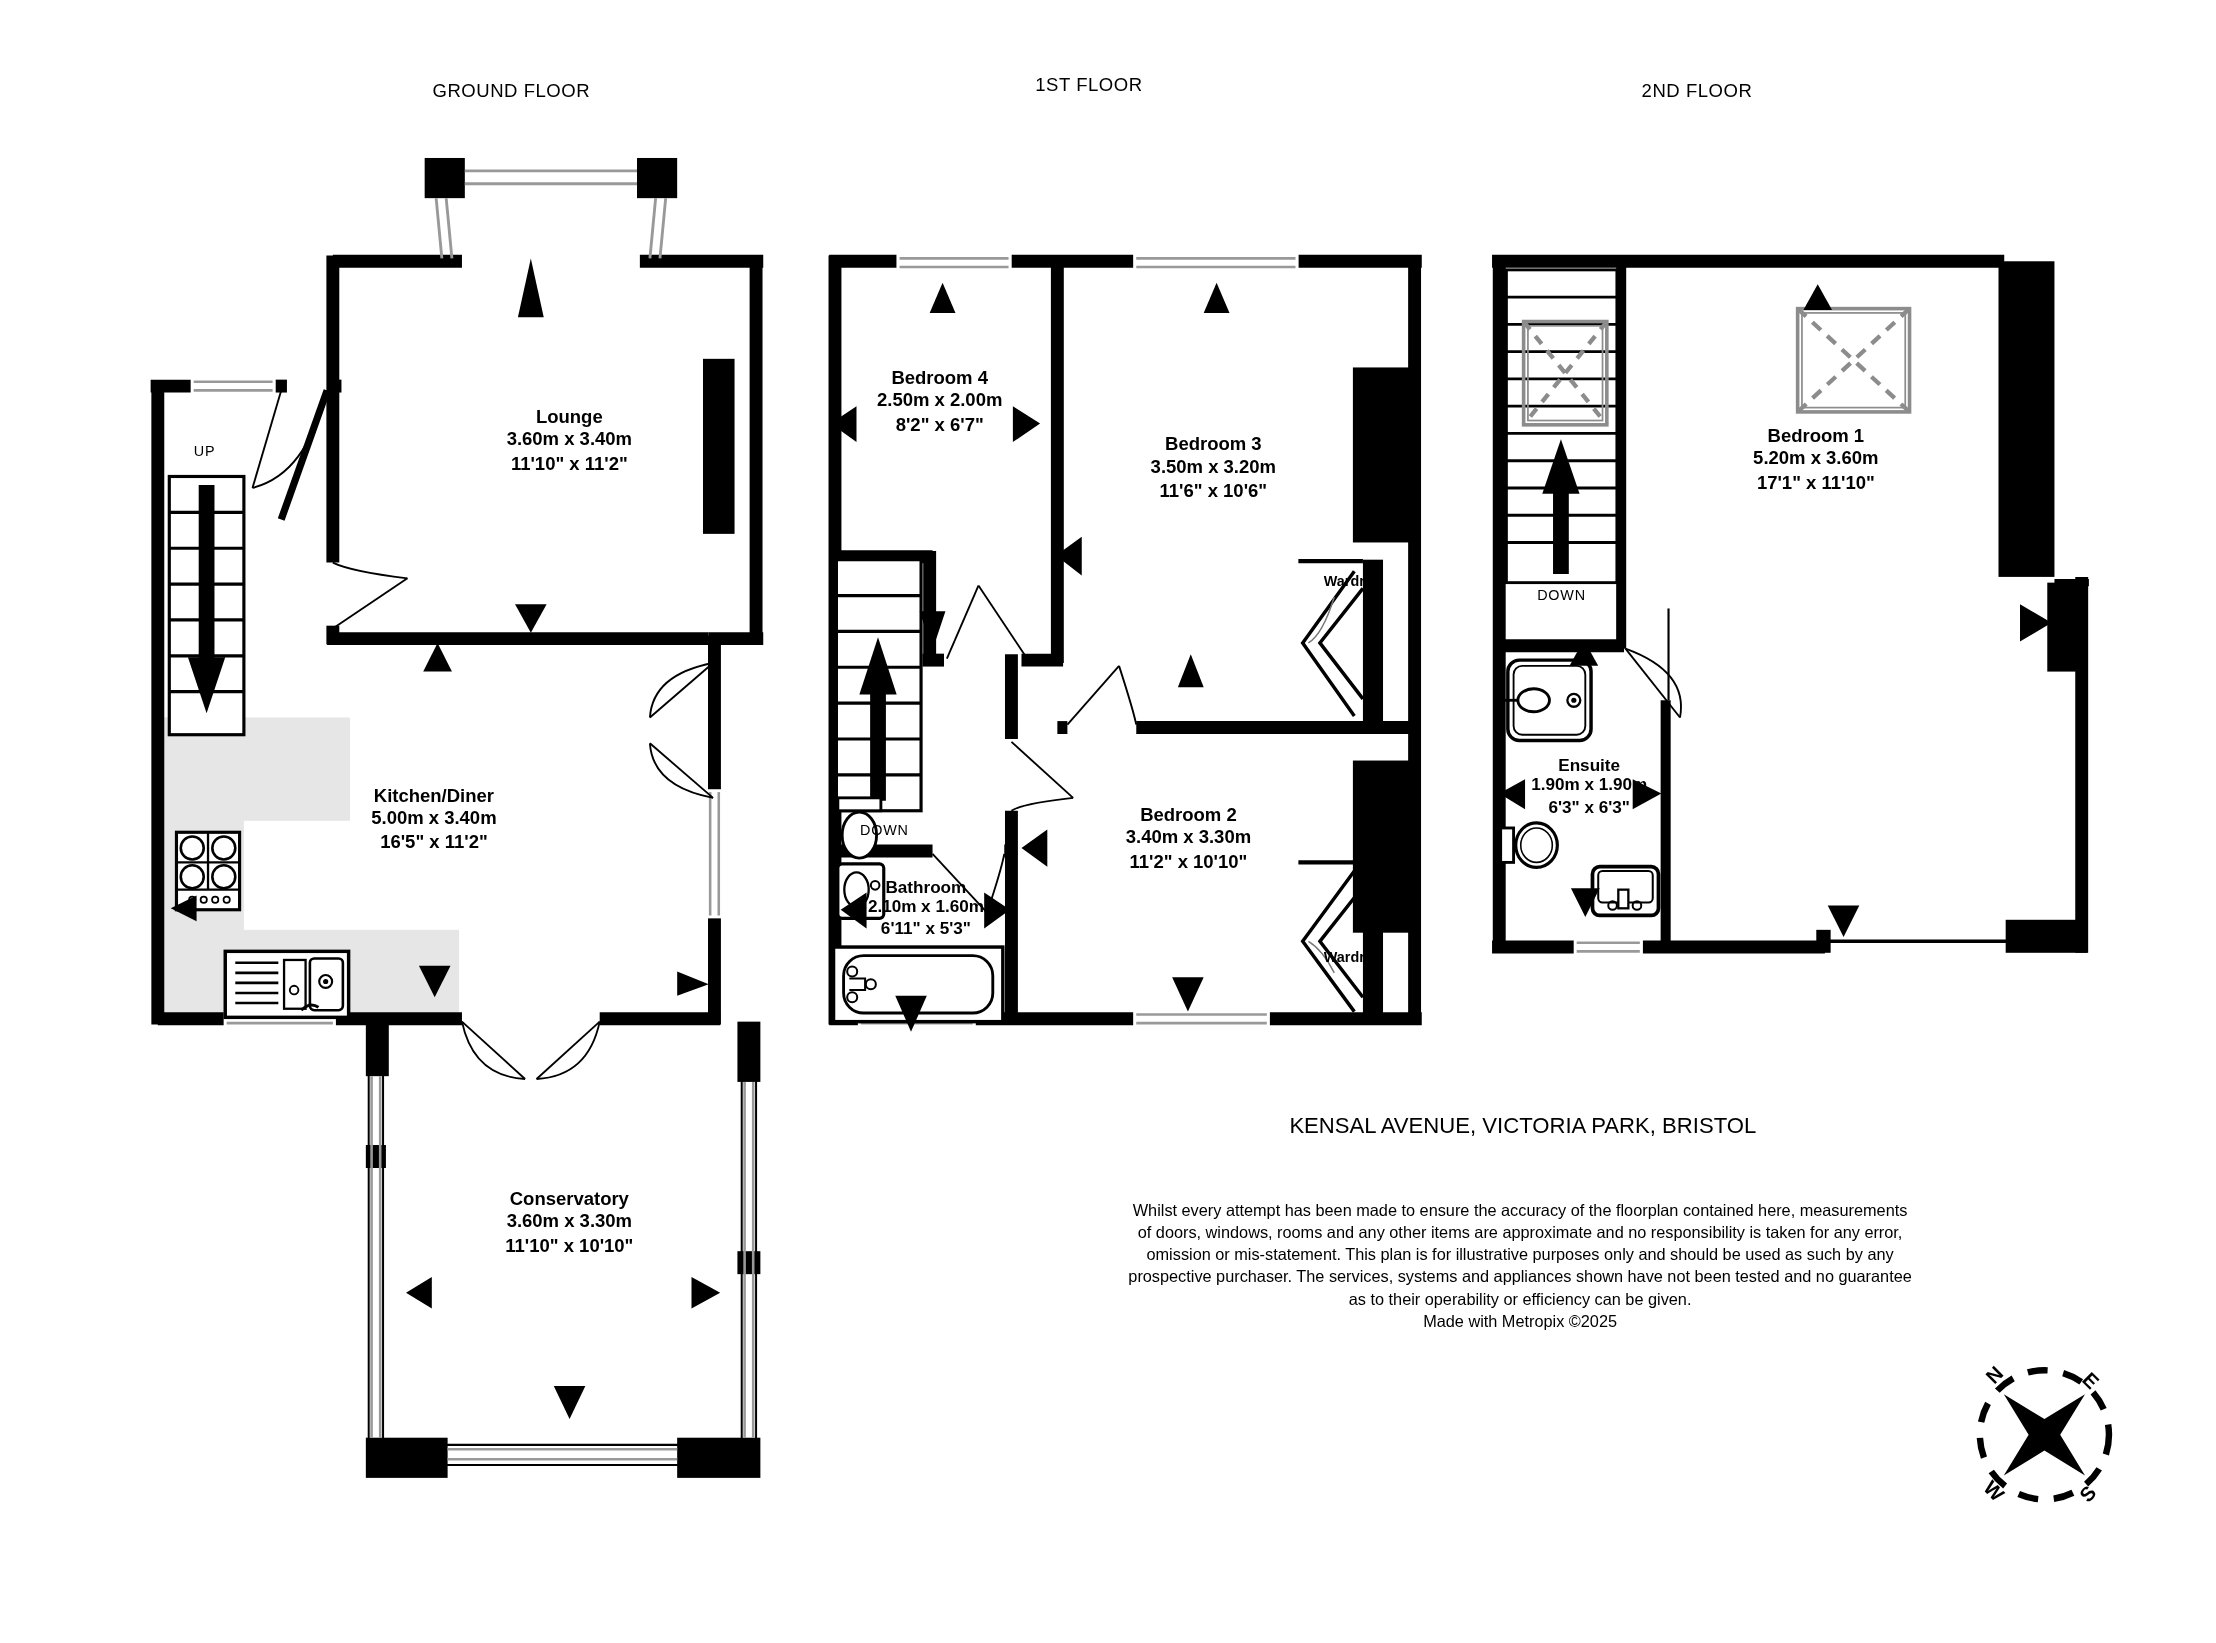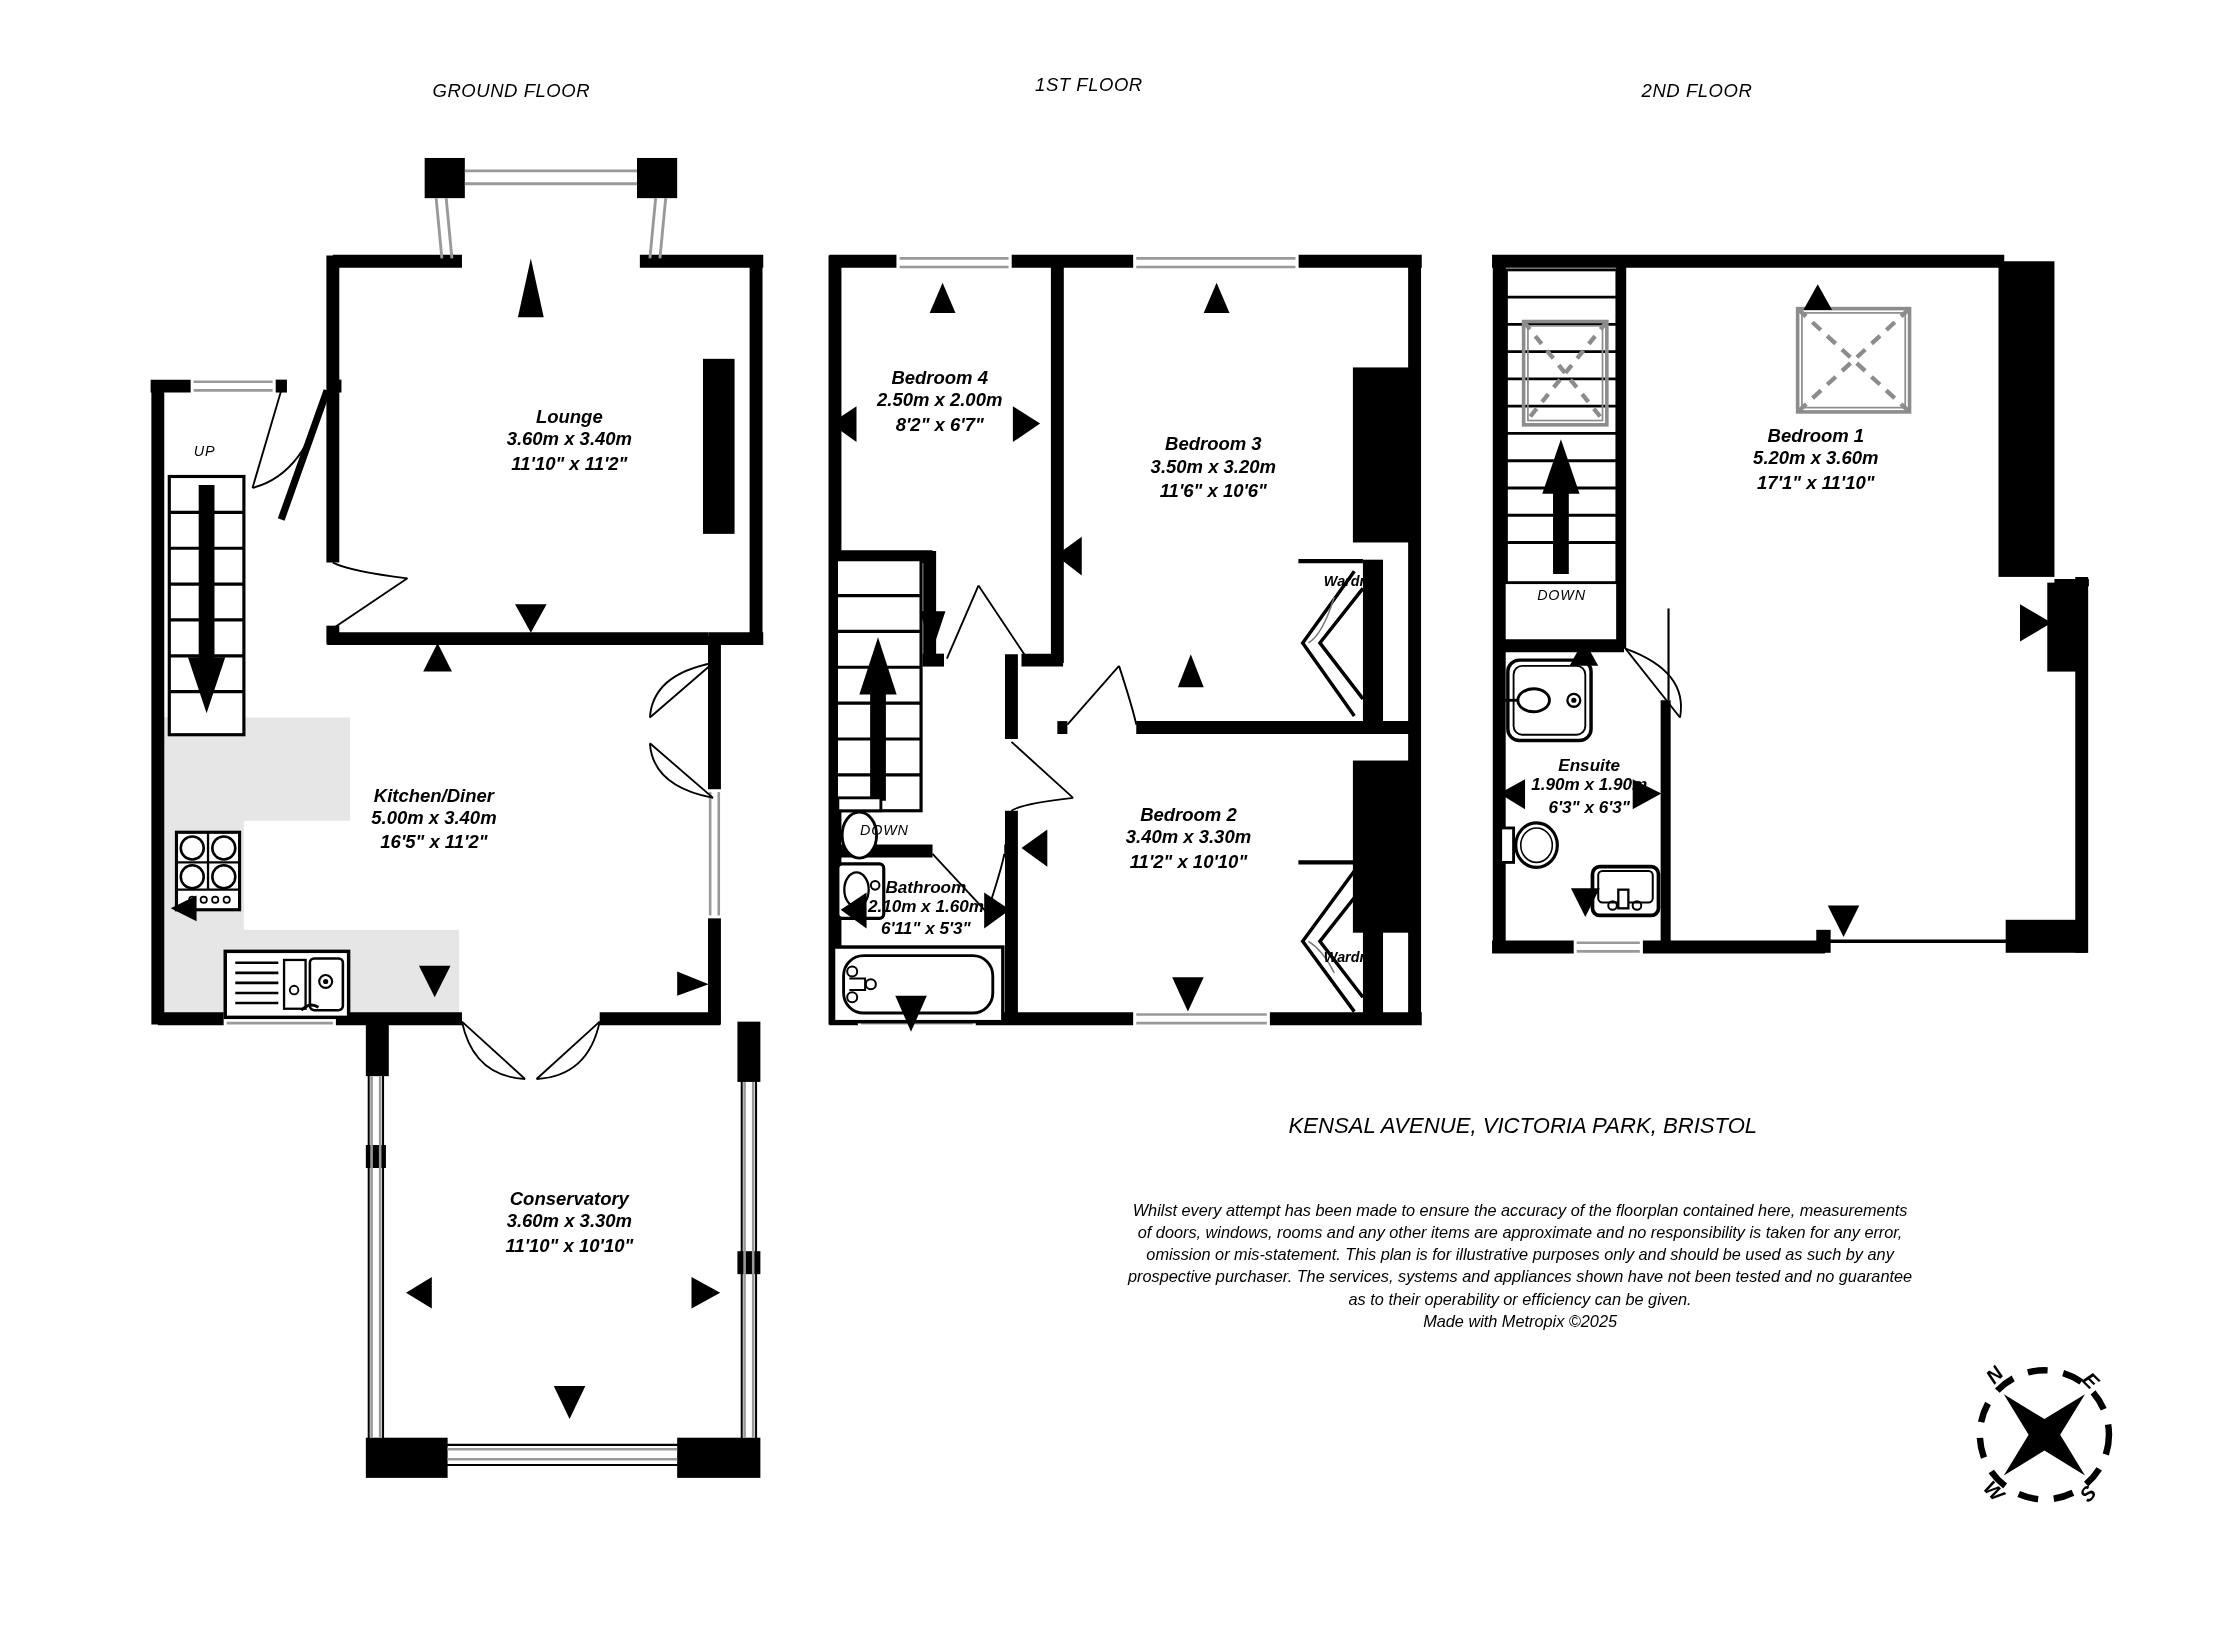--- a/index.html
+++ b/index.html
@@ -1,16 +1,16 @@
 <!DOCTYPE html>
 <html style="font-size:8.3px"><head>
 <meta charset="utf-8">
 <style>
   html,body{margin:0;padding:0;background:#fff;}
-  .viewport{width:2198px;height:1644px;overflow:hidden;background:#fca5a5;font-style:italic;}
+  .viewport{width:2198px;height:1644px;overflow:hidden;background:#fca5a5;}
   .stage{position:relative;width:802px;height:595px;background:#fff;
          transform:scale(2.7638);transform-origin:0 0;
          font-family:"Liberation Sans","DejaVu Sans",sans-serif;color:#000;}
   svg{position:absolute;left:0;top:0;}
   .lbl{position:absolute;transform:translateX(-50%);text-align:center;white-space:nowrap;}
   .floor-title{font-size:6.7px;letter-spacing:0.2px;font-weight:400;}
   .room-label{font-weight:700;font-size:6.7px;line-height:8.3px;}
   .room-label.sm{font-size:6.2px;line-height:7.3px;}
   .stair-label{font-size:5.2px;letter-spacing:0.3px;font-weight:400;}
   .wardrobe-label{position:absolute;font-size:5.2px;font-weight:700;width:15.6px;

